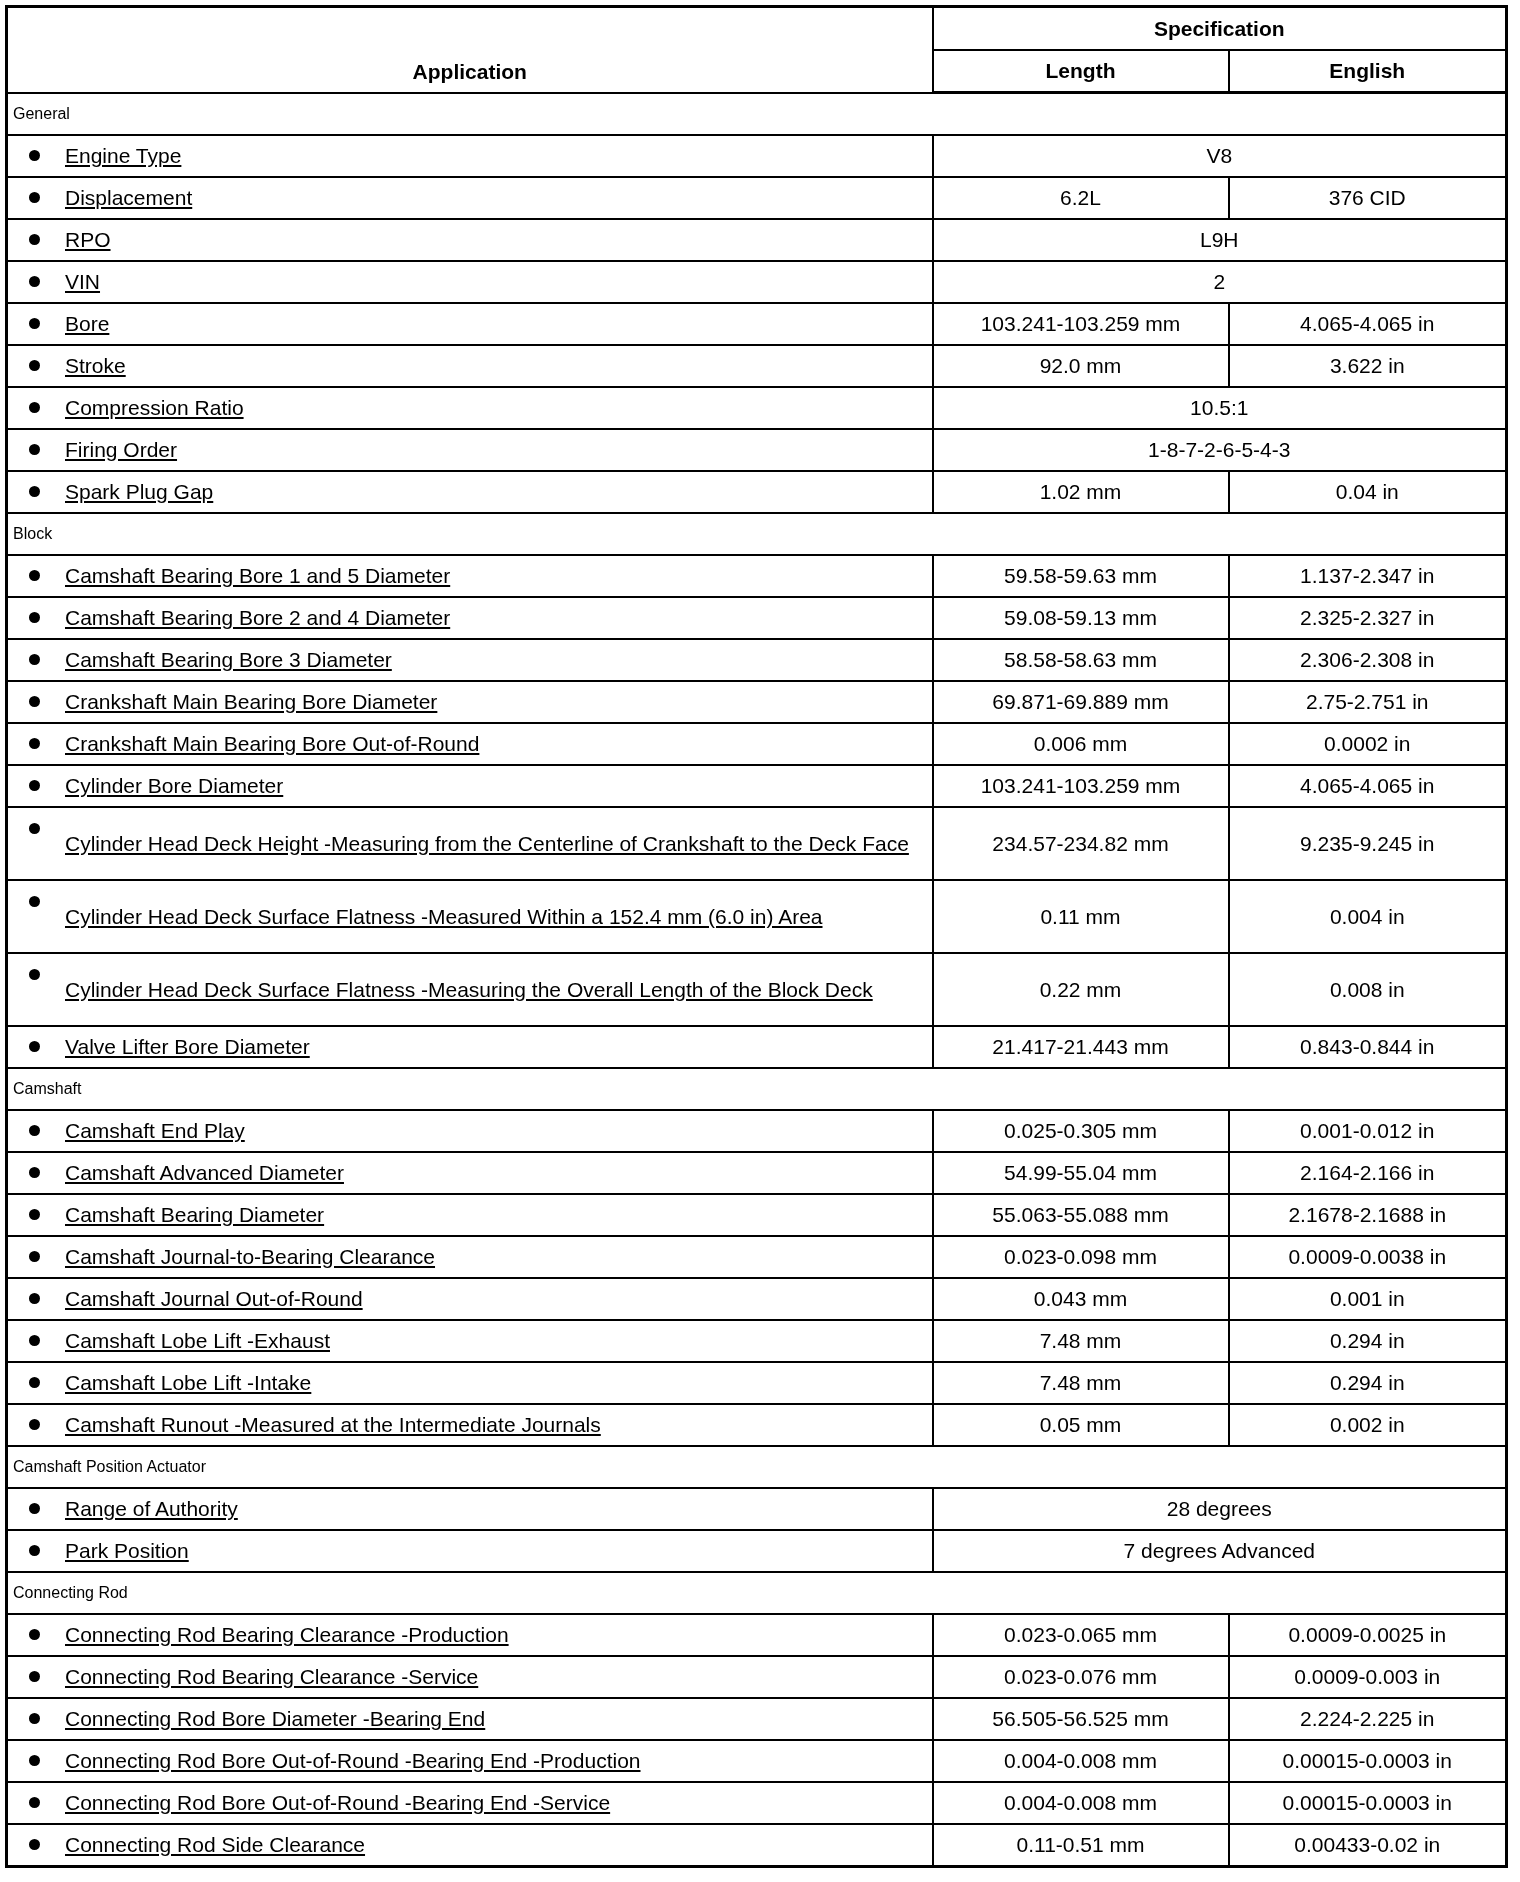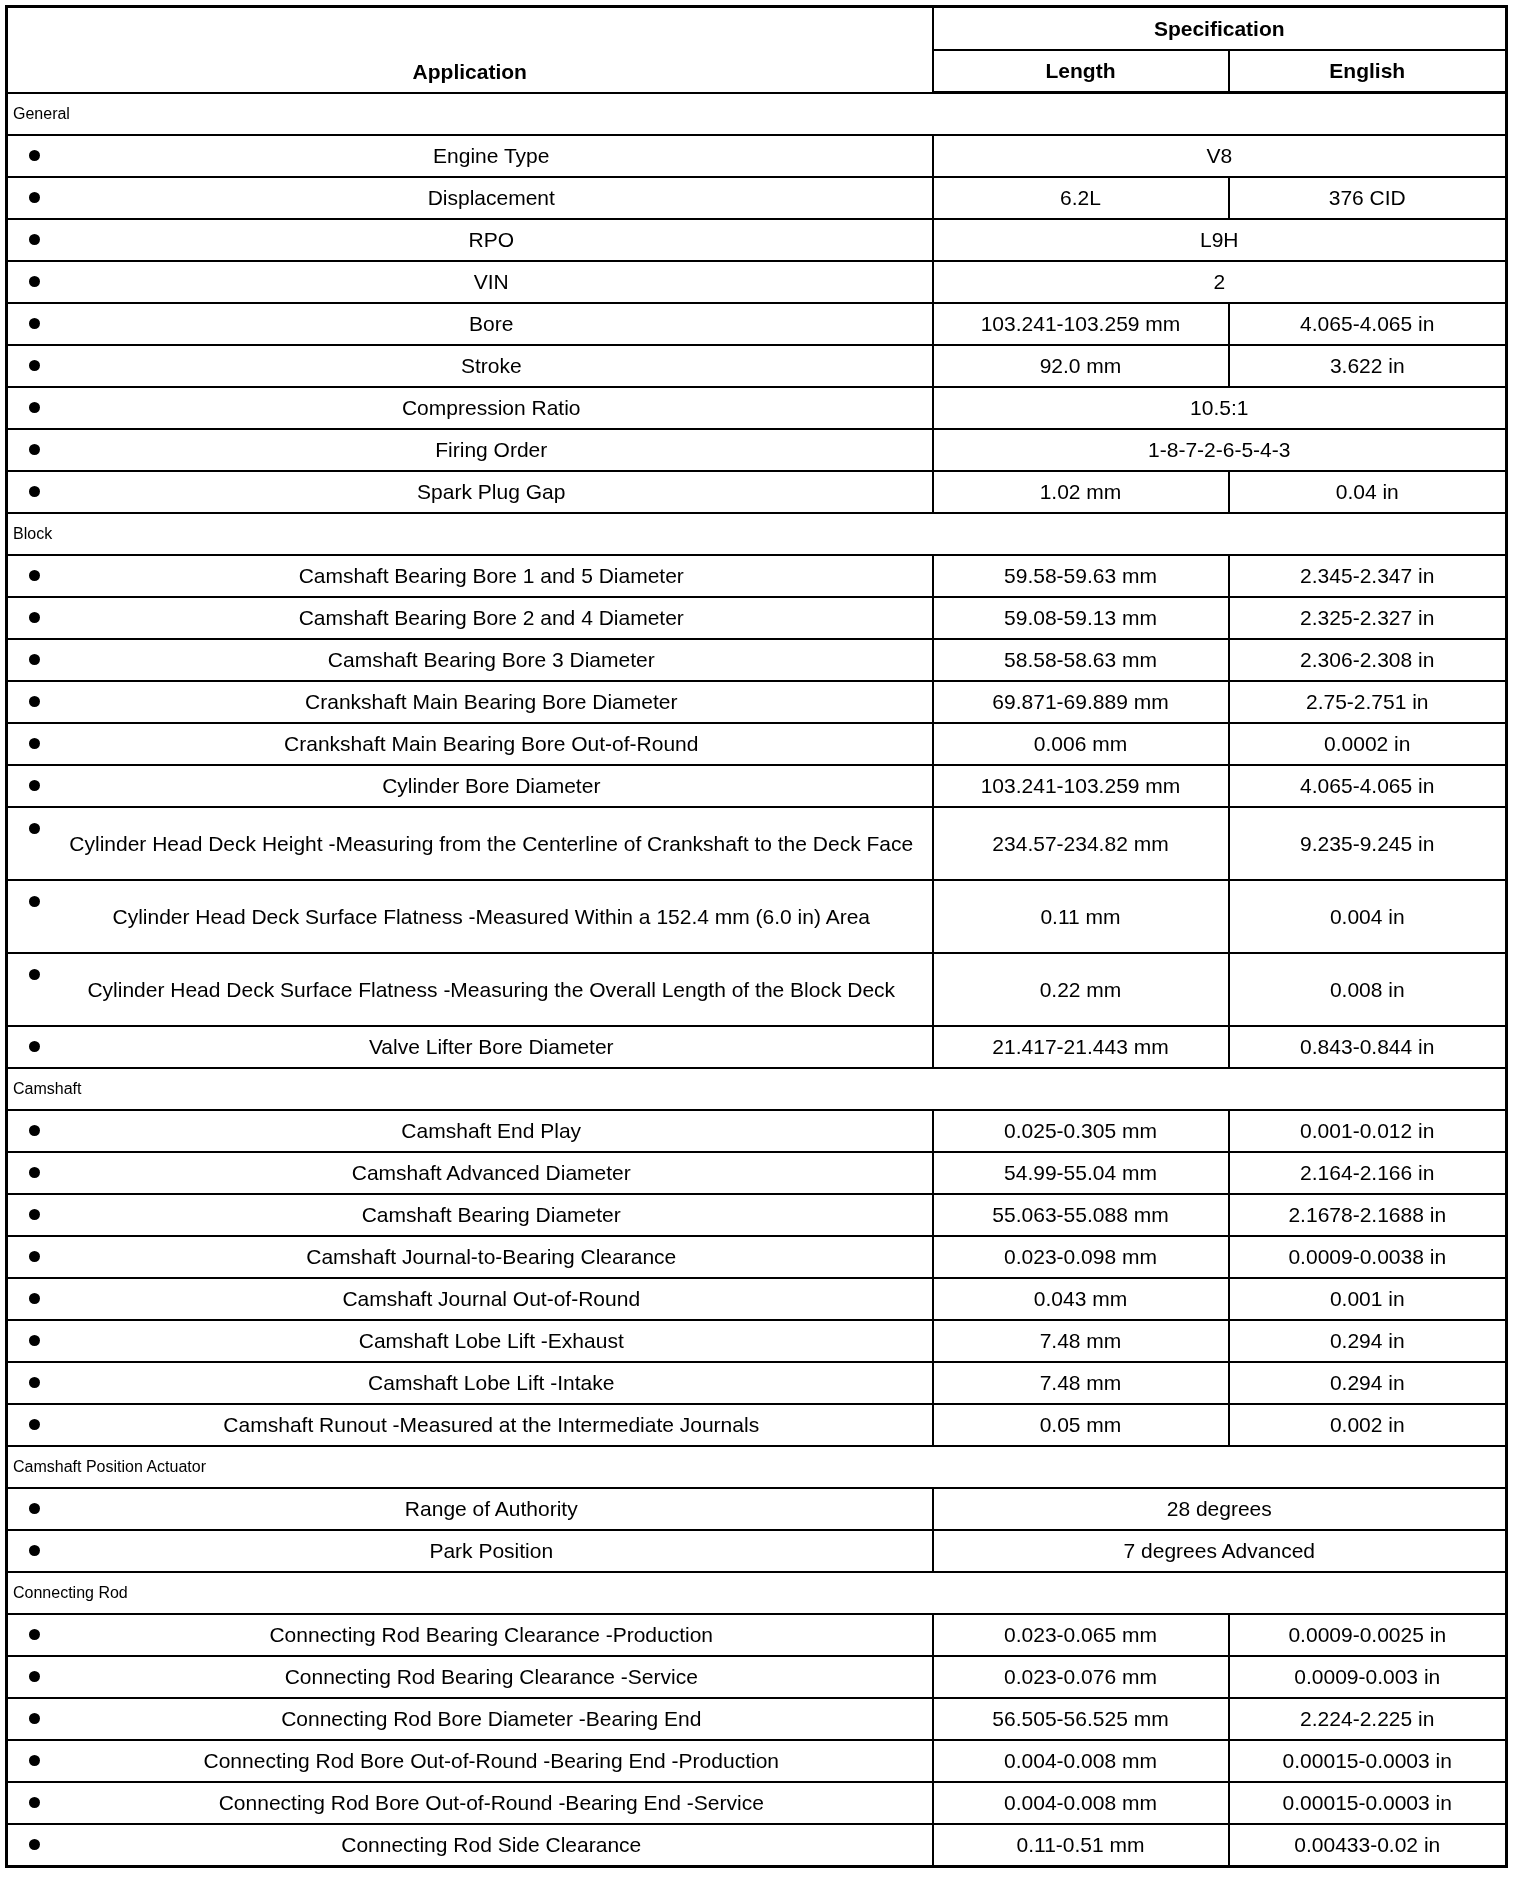--- a/index.html
+++ b/index.html
@@ -15,21 +15,21 @@
   table.spec th { font-weight: bold; font-size: 21px; text-align: center; }
   tr.h1 th { height: 41px; }
   tr.h2 th { height: 40px; }
   tr.h1 th.app-head { vertical-align: bottom; padding-bottom: 8px; }
   thead tr.h2 th { border-bottom: 3px solid #000; }
   tr.section td { height: 40px; font-size: 16px; text-align: left; padding-left: 5px;
                   border-left: 3px solid #000; border-right: 3px solid #000; }
   tr.item td { height: 40px; font-size: 21px; }
   tr.item.tall td { height: 71px; }
   td.label { position: relative; padding-left: 57px !important; padding-right: 14px !important;
-             line-height: 30px; text-align: center; }
+             line-height: 30px; text-align: left; text-decoration: underline; }
   td.label .bullet { position: absolute; left: 21px; top: 50%; width: 11px; height: 11px;
                      margin-top: -6px; border-radius: 50%; background: #000; }
   tr.item.tall td.label .bullet { top: 21px; margin-top: -6px; }
   td.val { text-align: center; }
 </style>
 </head>
 <body>
 
 <div class="sheet">
   <table class="spec">
@@ -91,21 +91,21 @@
           <td class="label"><span class="bullet"></span><span>Spark Plug Gap</span></td>
           <td class="val">1.02 mm</td>
           <td class="val">0.04 in</td>
         </tr>
         <tr class="section">
           <td colspan="3">Block</td>
         </tr>
         <tr class="item">
           <td class="label"><span class="bullet"></span><span>Camshaft Bearing Bore 1 and 5 Diameter</span></td>
           <td class="val">59.58-59.63 mm</td>
-          <td class="val">2.345-2.347 in</td>
+          <td class="val">1.137-2.347 in</td>
         </tr>
         <tr class="item">
           <td class="label"><span class="bullet"></span><span>Camshaft Bearing Bore 2 and 4 Diameter</span></td>
           <td class="val">59.08-59.13 mm</td>
           <td class="val">2.325-2.327 in</td>
         </tr>
         <tr class="item">
           <td class="label"><span class="bullet"></span><span>Camshaft Bearing Bore 3 Diameter</span></td>
           <td class="val">58.58-58.63 mm</td>
           <td class="val">2.306-2.308 in</td>

